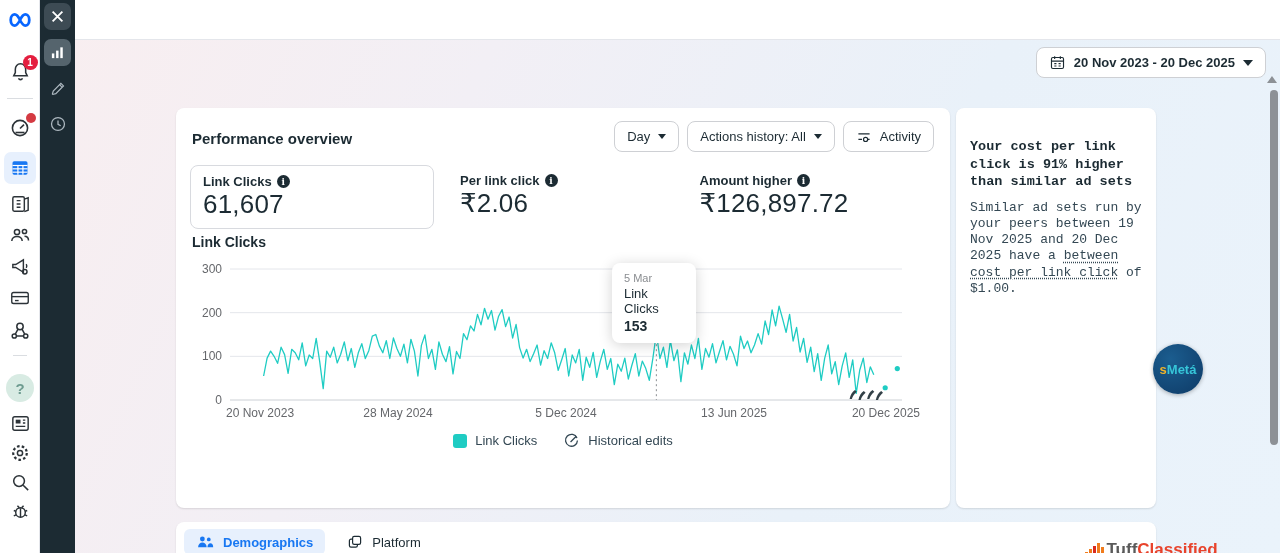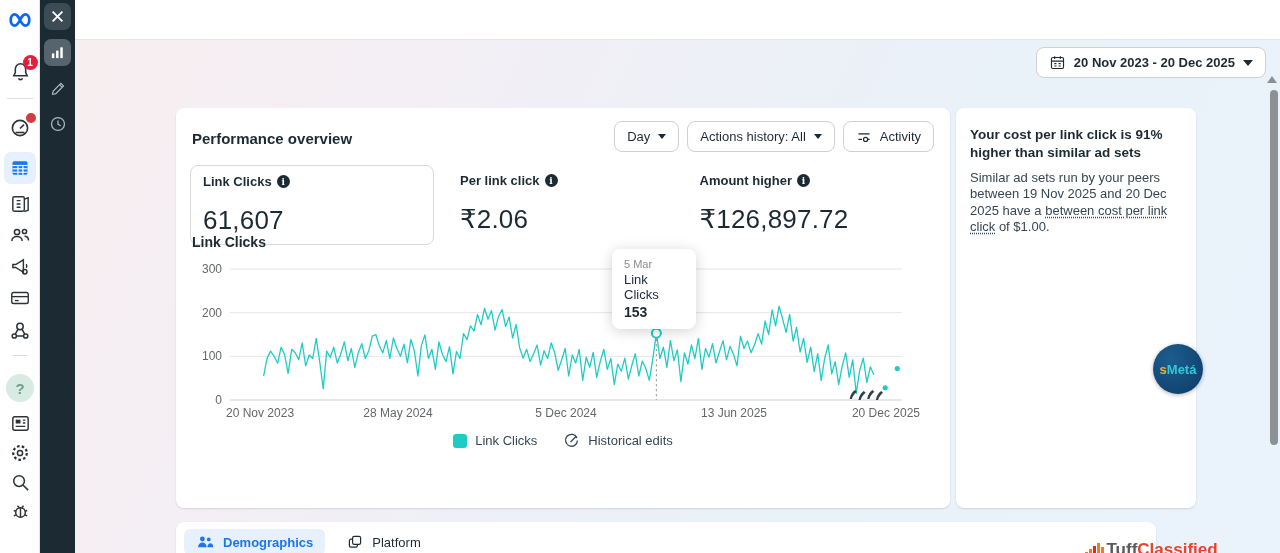--- a/index.html
+++ b/index.html
@@ -46,45 +46,45 @@
     background:#fff; border:1px solid #ced0d4; border-radius:8px;
     display:flex; align-items:center; gap:8px; padding:0 12px;
     font-size:13px; font-weight:700; color:#1c2b33; cursor:pointer; }
   .caret { width:0; height:0; border-left:5px solid transparent;
     border-right:5px solid transparent; border-top:6px solid #1c2b33; }
 
   
   .card { position:absolute; background:#fff; border-radius:8px;
     box-shadow:0 1px 2px rgba(0,0,0,.12); }
   .chart-card { left:101px; top:108px; width:774px; height:400px; }
-  .insight-card { left:881px; top:108px; width:240px; height:400px; padding:18px 14px; }
+  .insight-card { left:881px; top:108px; width:200px; height:400px; padding:30px 14px;font-family:Liberation Mono, monospace; }
   .bottom-card { left:101px; top:522px; width:980px; height:40px;
     border-radius:8px 8px 0 0; padding:7px 8px; display:flex; gap:10px; align-items:center; }
 
   .cc-title { position:absolute; left:16px; top:22px; font-size:15px; font-weight:700; }
   .ctrl-row { position:absolute; right:16px; top:13px; display:flex; gap:8px; }
   .ctrl-btn { height:31px; background:#fff; border:1px solid #ced0d4; border-radius:8px;
     display:flex; align-items:center; gap:8px; padding:0 12px; font-size:13px;
     color:#1c2b33; cursor:pointer; white-space:nowrap; }
   .ctrl-btn .caret { border-top-width:5px; border-left-width:4px; border-right-width:4px; }
 
   .metrics { position:absolute; left:14px; top:57px; display:flex; align-items:flex-start; }
   .metric { padding:8px 12px; }
   .metric.boxed { border:1px solid #d8dadf; border-radius:8px; width:244px; }
   .m-label { font-size:13px; font-weight:700; display:flex; align-items:center; gap:5px; }
-  .m-value { font-size:26px; font-weight:400; margin-top:16px; letter-spacing:.2px; }
+  .m-value { font-size:26px; font-weight:400; margin-top:0; letter-spacing:.2px; }
   .info-i { width:13px; height:13px; border-radius:50%; background:#1c2b33; color:#fff;
     font-size:9px; font-weight:700; display:inline-flex; align-items:center;
     justify-content:center; font-family:"DejaVu Serif",serif; }
   .metric-gap1 { width:14px; } .metric-gap2 { width:118px; }
 
   .chart-title { position:absolute; left:16px; top:126px; font-size:14px; font-weight:700; }
   #chart-svg { position:absolute; left:8px; top:144px; }
 
-  .tooltip { position:absolute; left:436px; top:141px; width:84px;
+  .tooltip { position:absolute; left:436px; top:155px; width:84px;
     background:#fff; border-radius:8px; box-shadow:0 2px 14px rgba(0,0,0,.18);
     padding:9px 12px; z-index:3; }
   .tt-date { font-size:11px; color:#8a8d91; }
   .tt-label { font-size:13px; color:#1c2b33; margin-top:2px; }
   .tt-value { font-size:14px; font-weight:700; margin-top:2px; }
 
   .legend { position:absolute; left:0; top:324px; width:774px; display:flex;
     justify-content:center; gap:26px; align-items:center; }
   .lg-item { display:flex; align-items:center; gap:8px; font-size:13px; color:#344854; }
   .lg-swatch { width:14px; height:14px; border-radius:3px; background:#1fccc3; }

